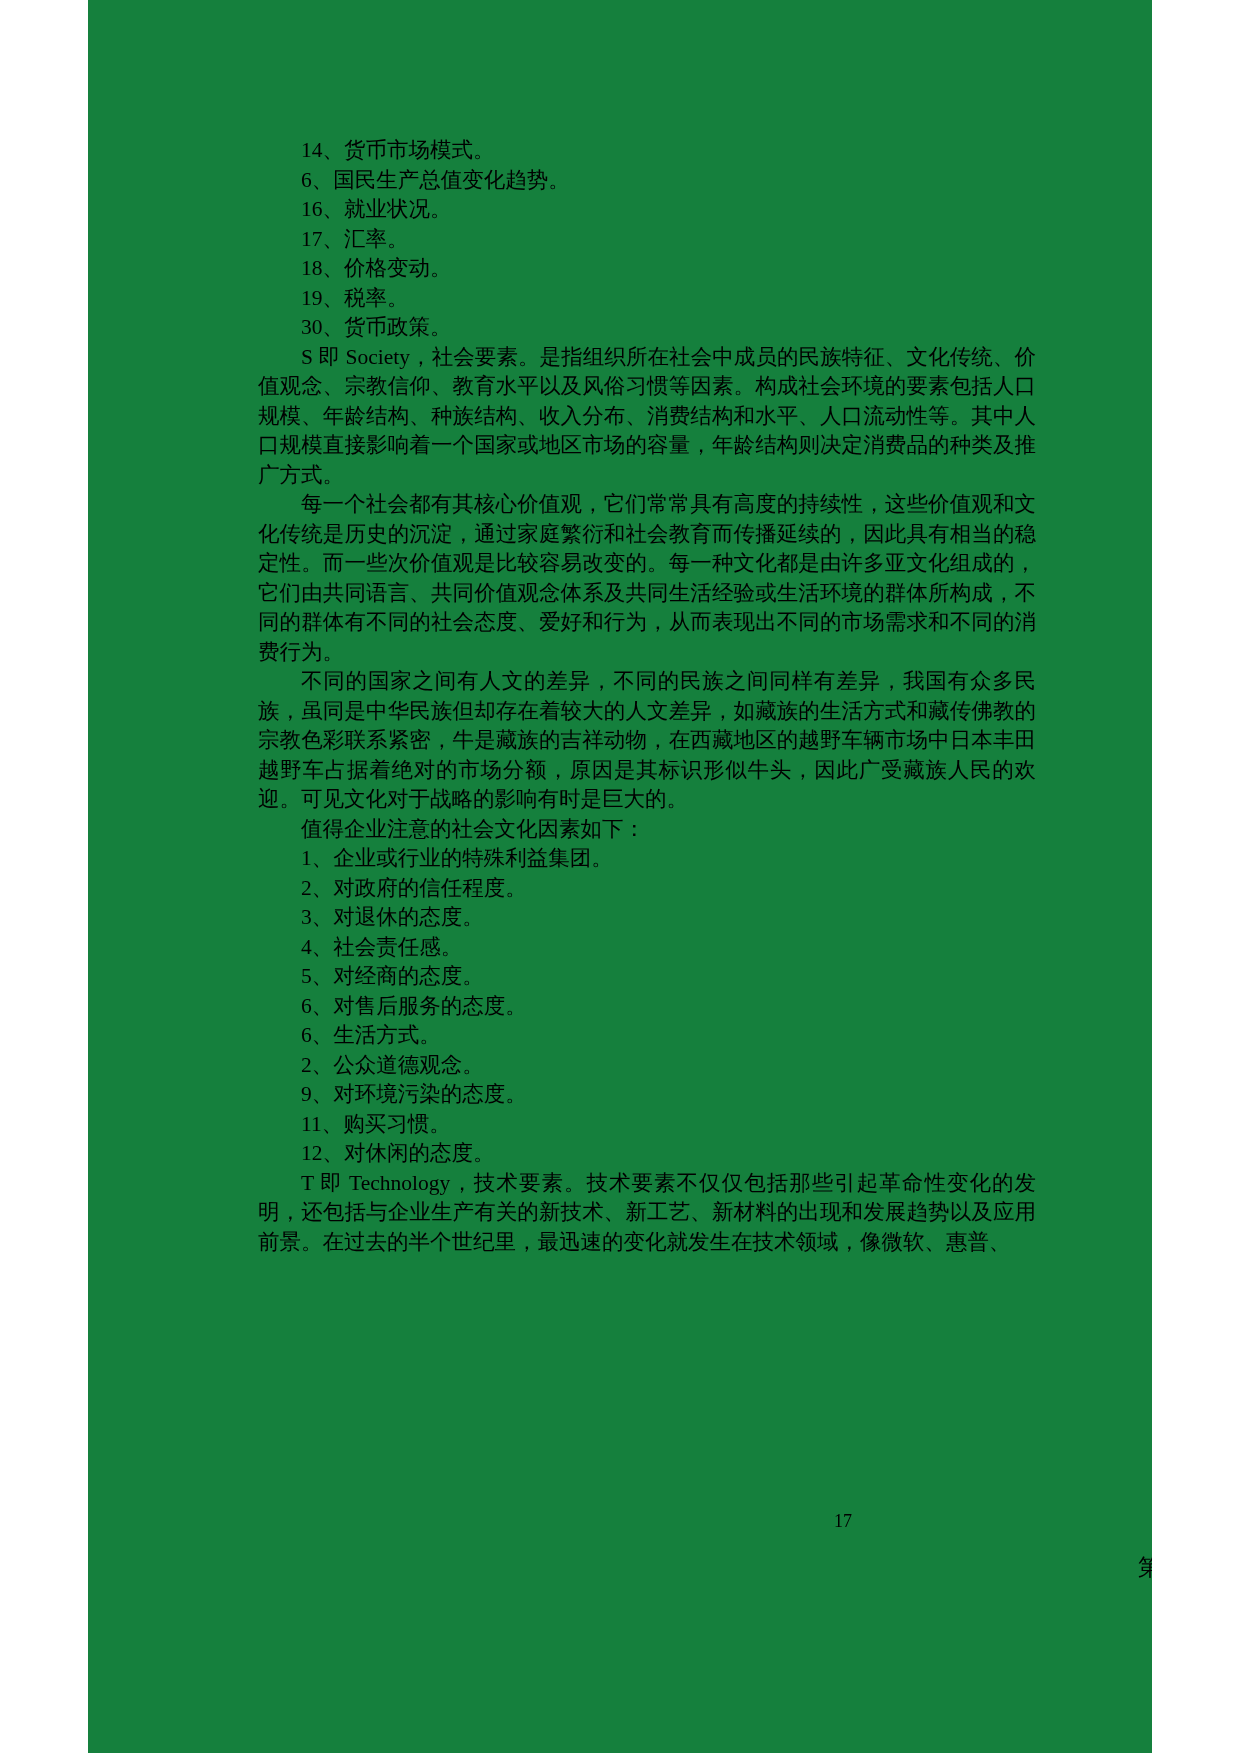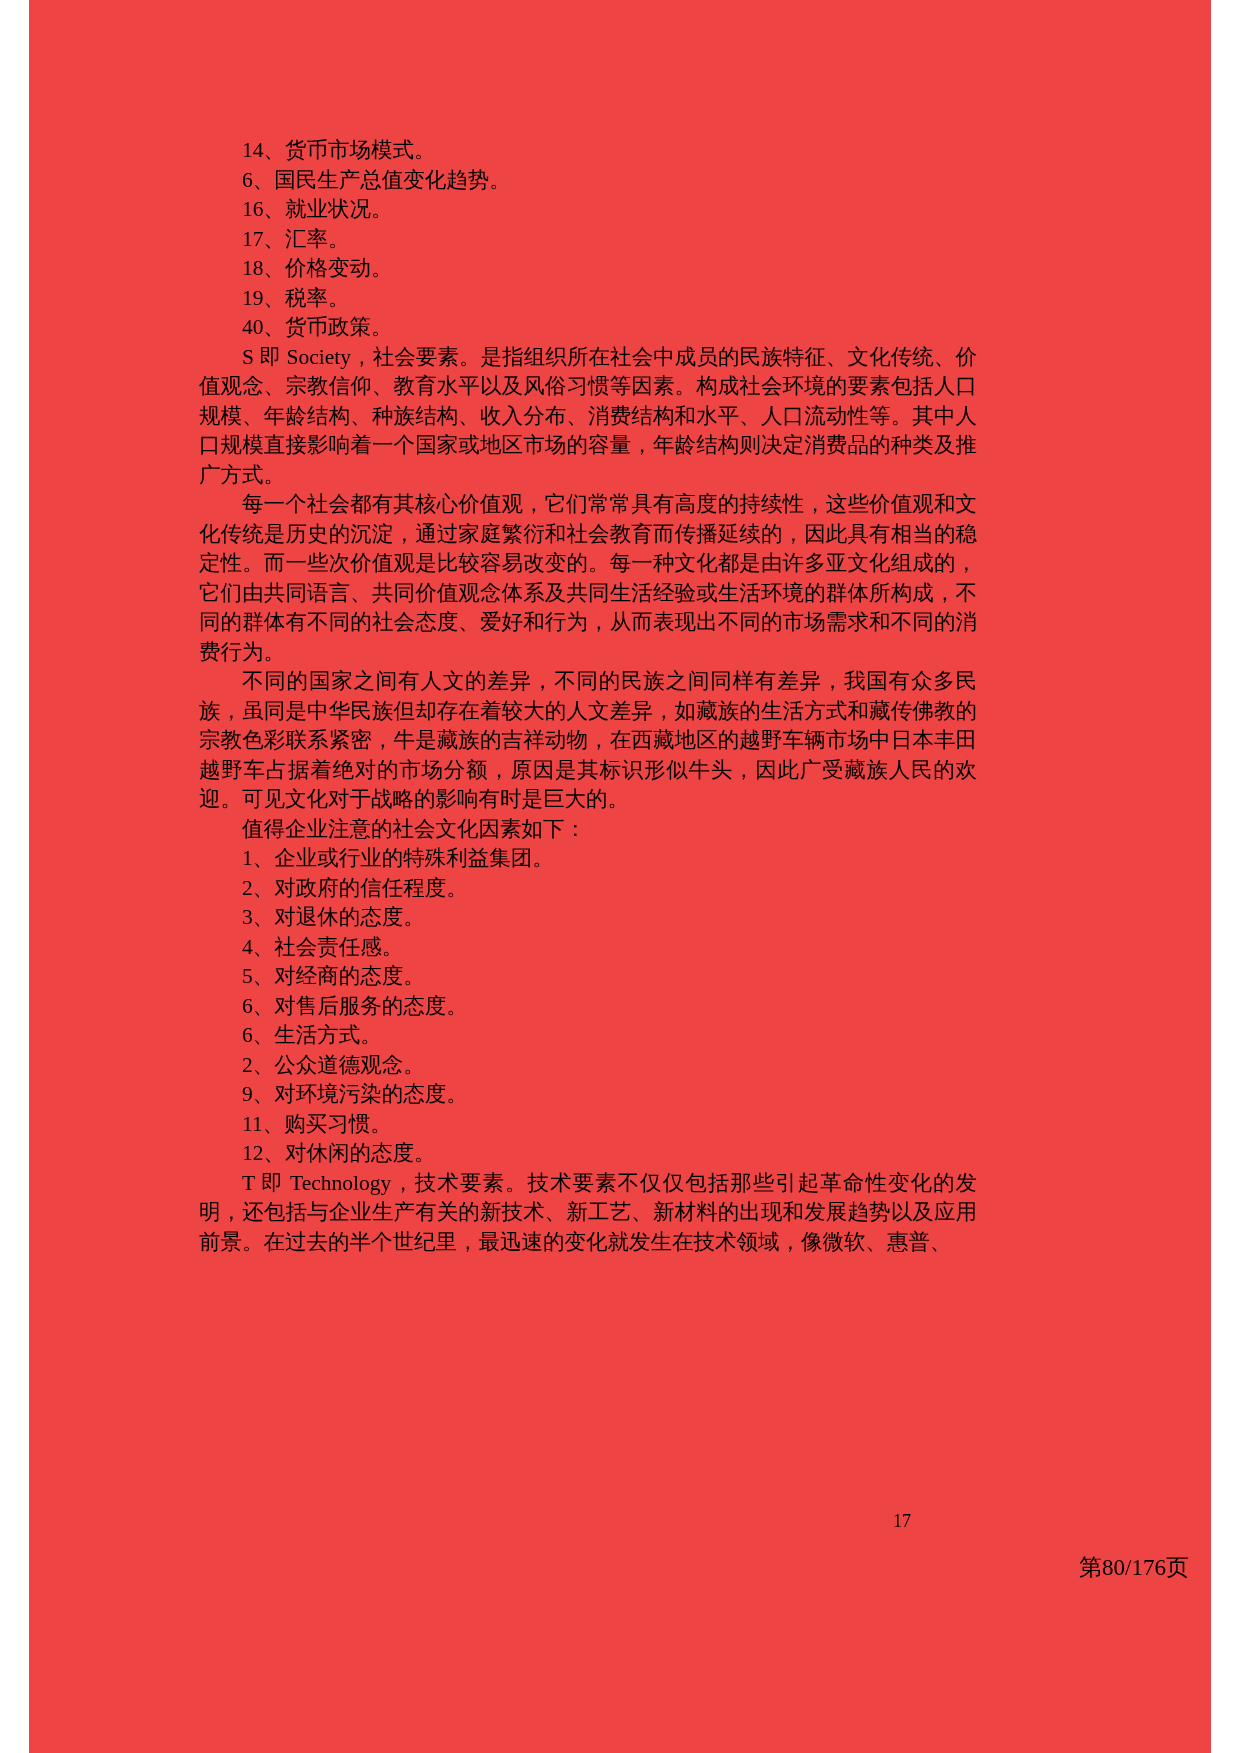--- a/index.html
+++ b/index.html
@@ -1,22 +1,22 @@
 <!DOCTYPE html>
 <html><head>
 <meta charset="utf-8">
 <style>
   * { margin: 0; padding: 0; box-sizing: border-box; }
   html, body { background: #ffffff; }
   .page {
     position: relative;
-    width: 1182px;
+    width: 1064px;
     height: 1753px;
     margin: 0 auto;
-    background: #ef4444;
+    background: #15803d;
     color: #000000;
     font-family: "Liberation Serif", "DejaVu Serif", serif;
     overflow: hidden;
   }
   .content {
     position: absolute;
     left: 170px;
     top: 136px;
     width: 778px;
     font-size: 21.5px;
@@ -53,21 +53,21 @@
 
 <div class="page">
   <main class="content">
     <div id="blocks">
         <p class="list-item">14、货币市场模式。</p>
         <p class="list-item">6、国民生产总值变化趋势。</p>
         <p class="list-item">16、就业状况。</p>
         <p class="list-item">17、汇率。</p>
         <p class="list-item">18、价格变动。</p>
         <p class="list-item">19、税率。</p>
-        <p class="list-item">40、货币政策。</p>
+        <p class="list-item">30、货币政策。</p>
         <p class="para">S 即 Society，社会要素。是指组织所在社会中成员的民族特征、文化传统、价值观念、宗教信仰、教育水平以及风俗习惯等因素。构成社会环境的要素包括人口规模、年龄结构、种族结构、收入分布、消费结构和水平、人口流动性等。其中人口规模直接影响着一个国家或地区市场的容量，年龄结构则决定消费品的种类及推广方式。</p>
         <p class="para">每一个社会都有其核心价值观，它们常常具有高度的持续性，这些价值观和文化传统是历史的沉淀，通过家庭繁衍和社会教育而传播延续的，因此具有相当的稳定性。而一些次价值观是比较容易改变的。每一种文化都是由许多亚文化组成的，它们由共同语言、共同价值观念体系及共同生活经验或生活环境的群体所构成，不同的群体有不同的社会态度、爱好和行为，从而表现出不同的市场需求和不同的消费行为。</p>
         <p class="para">不同的国家之间有人文的差异，不同的民族之间同样有差异，我国有众多民族，虽同是中华民族但却存在着较大的人文差异，如藏族的生活方式和藏传佛教的宗教色彩联系紧密，牛是藏族的吉祥动物，在西藏地区的越野车辆市场中日本丰田越野车占据着绝对的市场分额，原因是其标识形似牛头，因此广受藏族人民的欢迎。可见文化对于战略的影响有时是巨大的。</p>
         <p class="para">值得企业注意的社会文化因素如下：</p>
         <p class="list-item">1、企业或行业的特殊利益集团。</p>
         <p class="list-item">2、对政府的信任程度。</p>
         <p class="list-item">3、对退休的态度。</p>
         <p class="list-item">4、社会责任感。</p>
         <p class="list-item">5、对经商的态度。</p>
         <p class="list-item">6、对售后服务的态度。</p>

